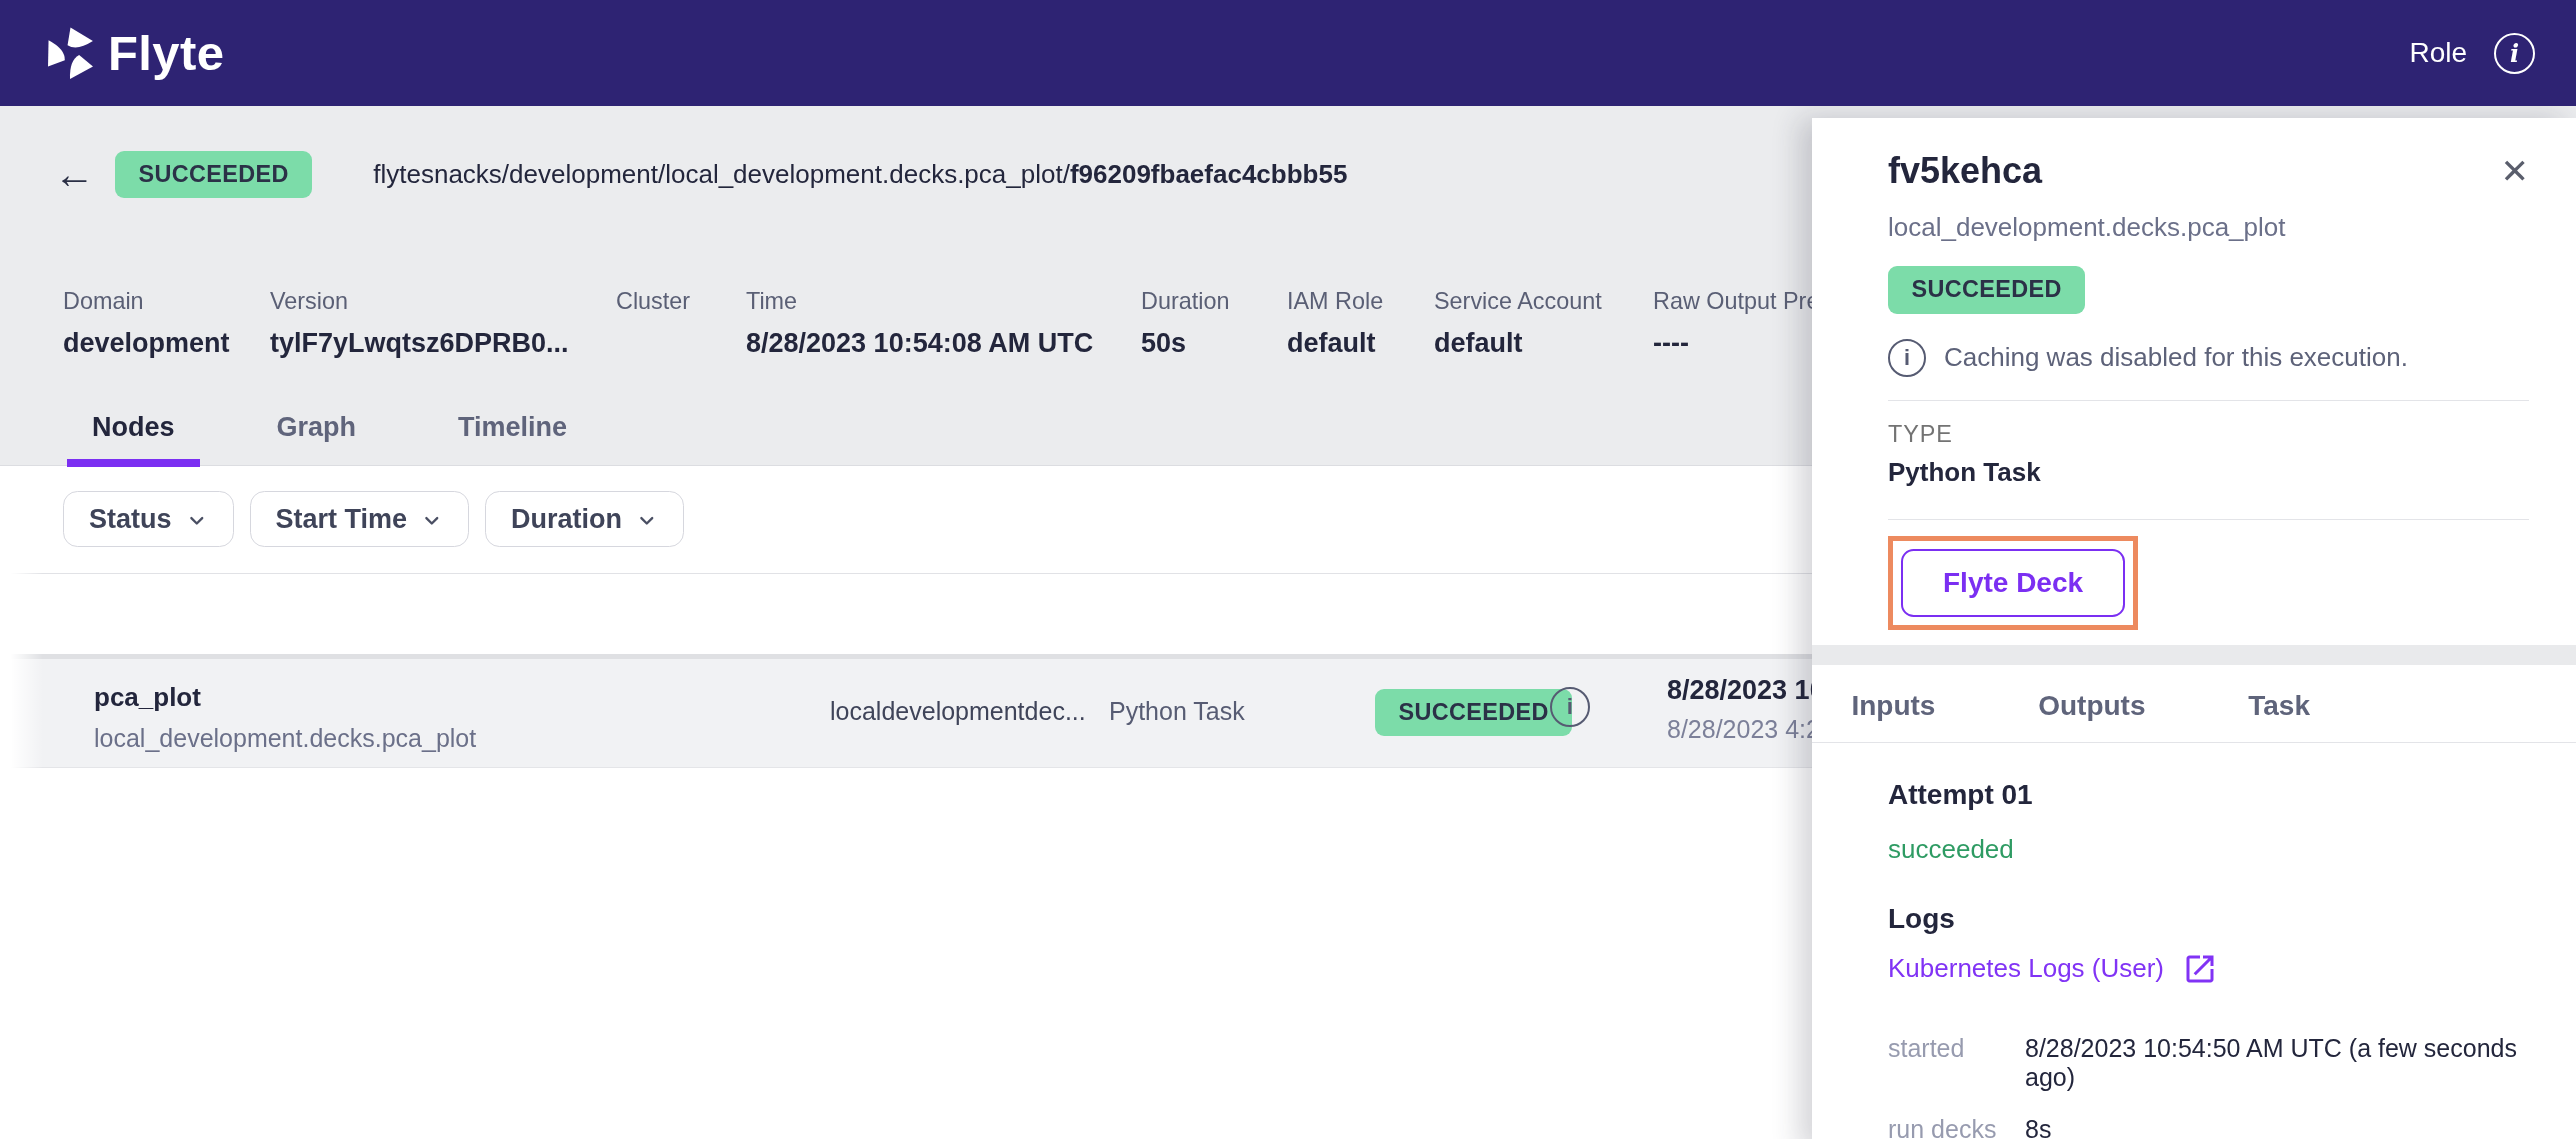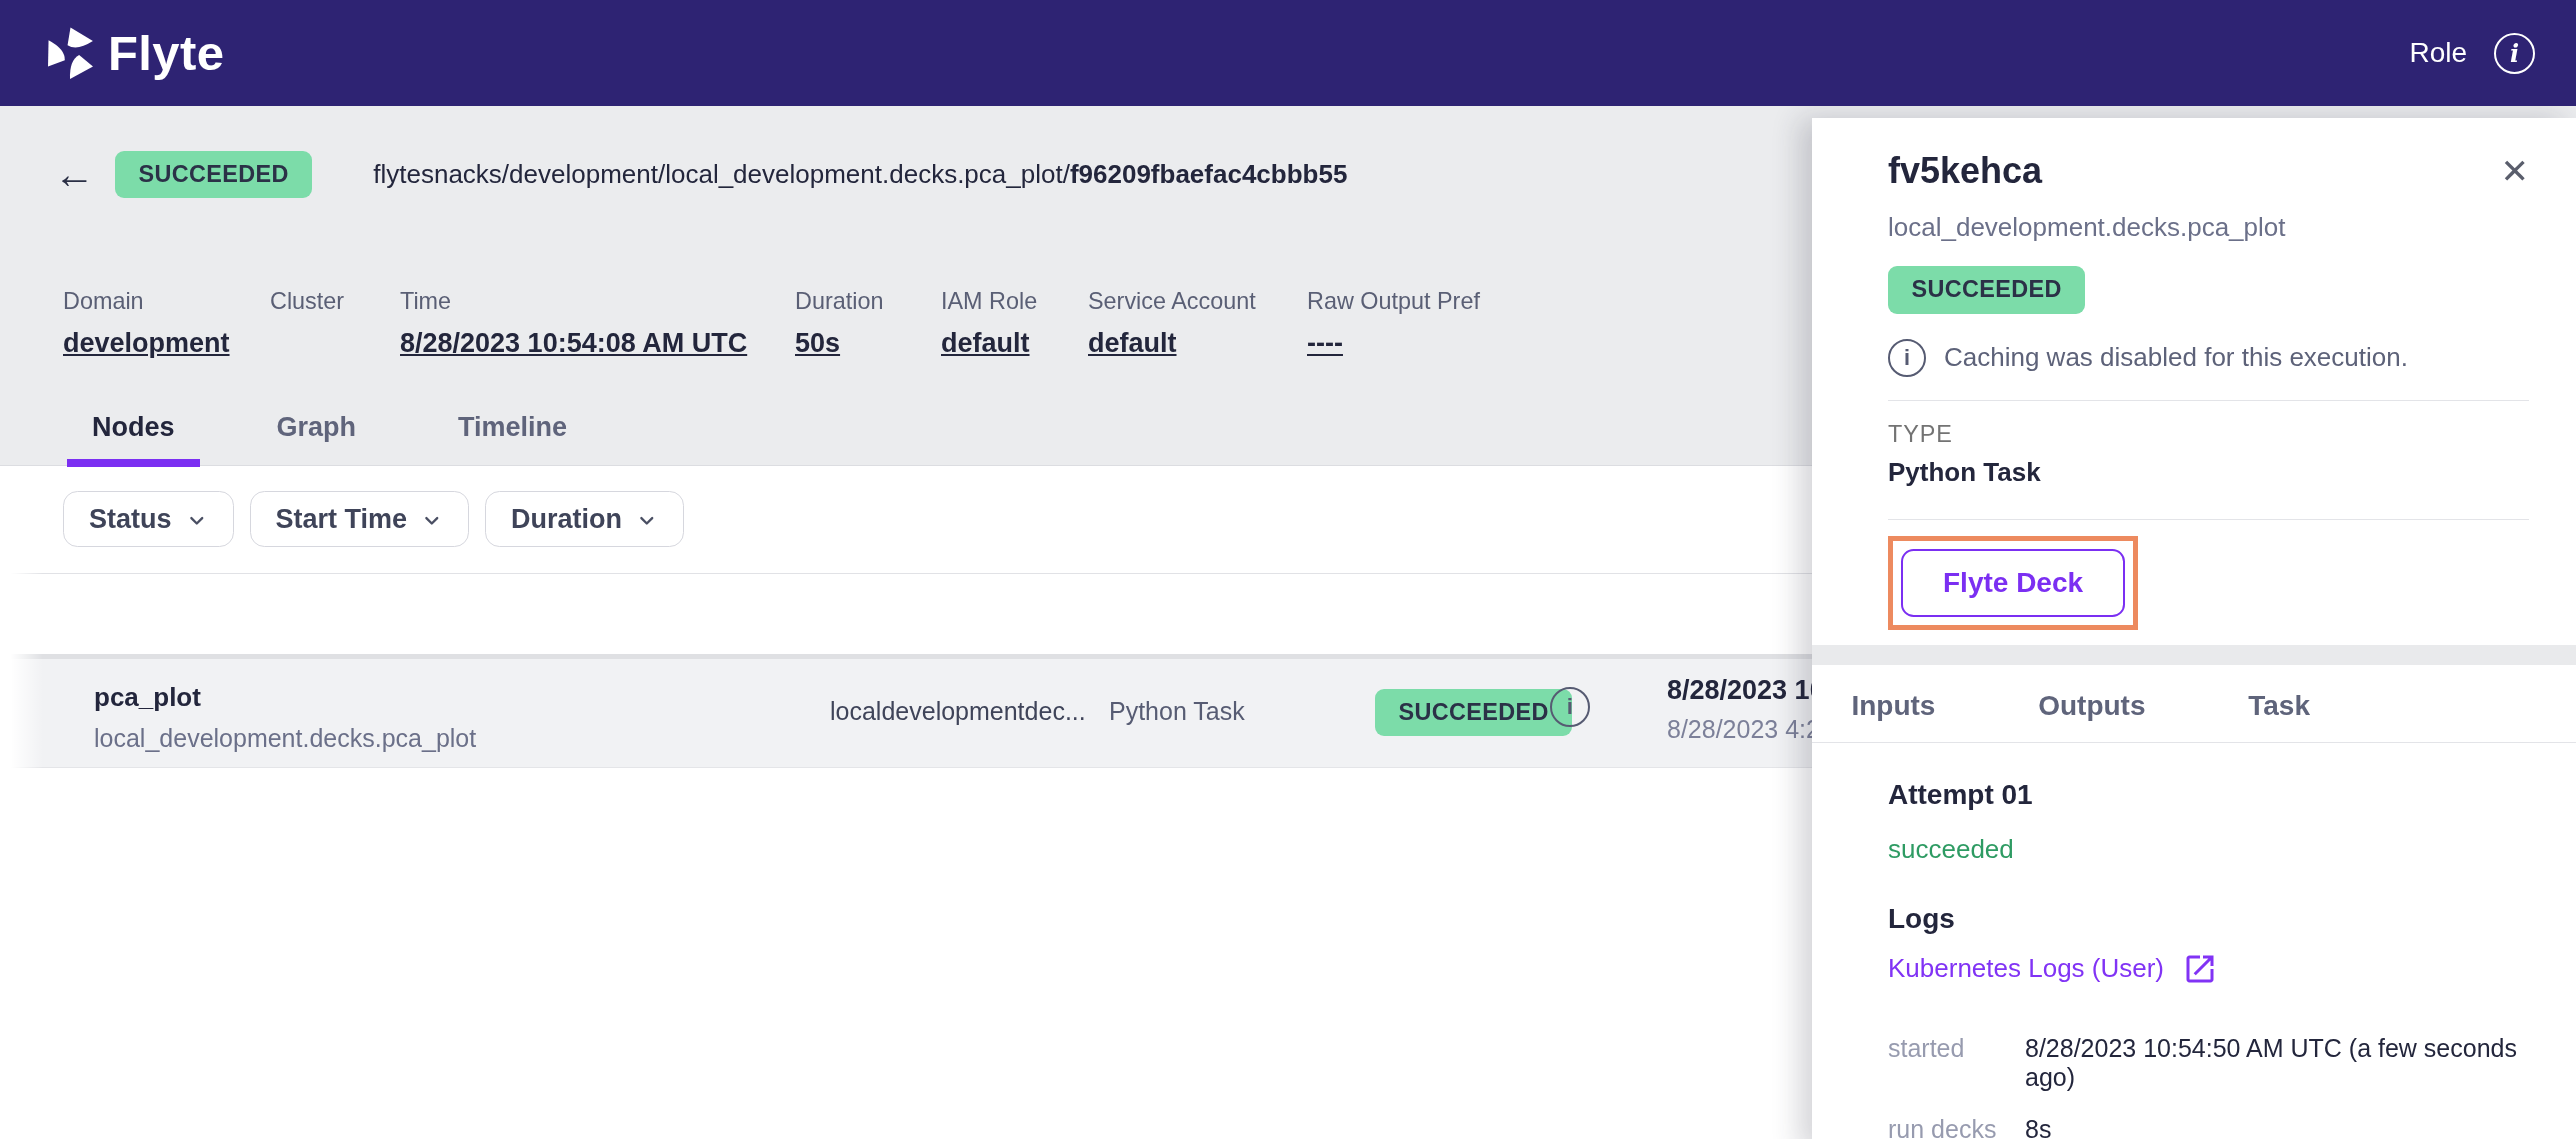--- a/index.html
+++ b/index.html
@@ -24,21 +24,21 @@
   .crumb-row { position:absolute; top:45px; left:54px; display:flex; align-items:center; }
   .back-arrow { font-size:41px; font-weight:600; color:#2a2f45; line-height:1; cursor:pointer; }
   .badge { display:inline-block; background:#7cdca9; color:#2b3147; font-size:23.4px; font-weight:600; letter-spacing:0.4px; padding:10.8px 23.4px; border-radius:9px; line-height:1.1; }
   .crumb-row .badge { margin-left:20px; }
   .crumb-path { margin-left:61px; font-size:26px; color:#23263c; }
   .crumb-path b { font-weight:700; }
 
   .meta-row { position:absolute; top:182px; left:63px; display:flex; white-space:nowrap; overflow:hidden; right:0; }
   .meta-col { flex:none; }
   .meta-label { font-size:23.4px; color:#5a5f75; margin-bottom:12.6px; }
-  .meta-value { font-size:27px; font-weight:700; color:#23263c; min-height:32px;text-decoration:underline; }
+  .meta-value { font-size:27px; font-weight:700; color:#23263c; min-height:32px; }
   .mw0{width:207px}.mw1{width:346px}.mw2{width:130px}.mw3{width:395px}.mw4{width:146px}.mw5{width:147px}.mw6{width:219px}.mw7{width:234px}
 
   .tabs-row { position:absolute; bottom:-1.8px; left:67px; display:flex; gap:52px; }
   .tab { position:relative; padding:0 25px 23.4px; font-size:27px; color:#5f647b; font-weight:600; cursor:pointer; }
   .tab.active { color:#23263c; font-weight:700; }
   .tab-underline { position:absolute; left:0; right:0; bottom:0; height:8px; background:#7b2ff2; }
 
   
   .filters { height:108px; background:#fff; border-bottom:1.8px solid #e1e2e6; padding:25px 0 0 63px; display:flex; gap:16px; }
   .pill { display:inline-flex; align-items:center; gap:14.4px; height:56px; padding:0 25px; background:#fff; border:1.8px solid #d6d7de; border-radius:14.4px; font-size:27px; font-weight:700; color:#3f4459; cursor:pointer; }
@@ -125,20 +125,24 @@
           <span class="back-arrow">←</span>
           <span class="badge">SUCCEEDED</span>
           <span class="crumb-path"><span>flytesnacks/development/local_development.decks.pca_plot/</span><b>f96209fbaefac4cbbb55</b></span>
         </div>
 
         <div class="meta-row">
           <div class="meta-col mw0">
             <div class="meta-label">Domain</div>
             <div class="meta-value">development</div>
           </div>
+          <div class="meta-col mw1">
+            <div class="meta-label">Version</div>
+            <div class="meta-value">tylF7yLwqtsz6DPRB0...</div>
+          </div>
           <div class="meta-col mw2">
             <div class="meta-label">Cluster</div>
             <div class="meta-value"></div>
           </div>
           <div class="meta-col mw3">
             <div class="meta-label">Time</div>
             <div class="meta-value">8/28/2023 10:54:08 AM UTC</div>
           </div>
           <div class="meta-col mw4">
             <div class="meta-label">Duration</div>

